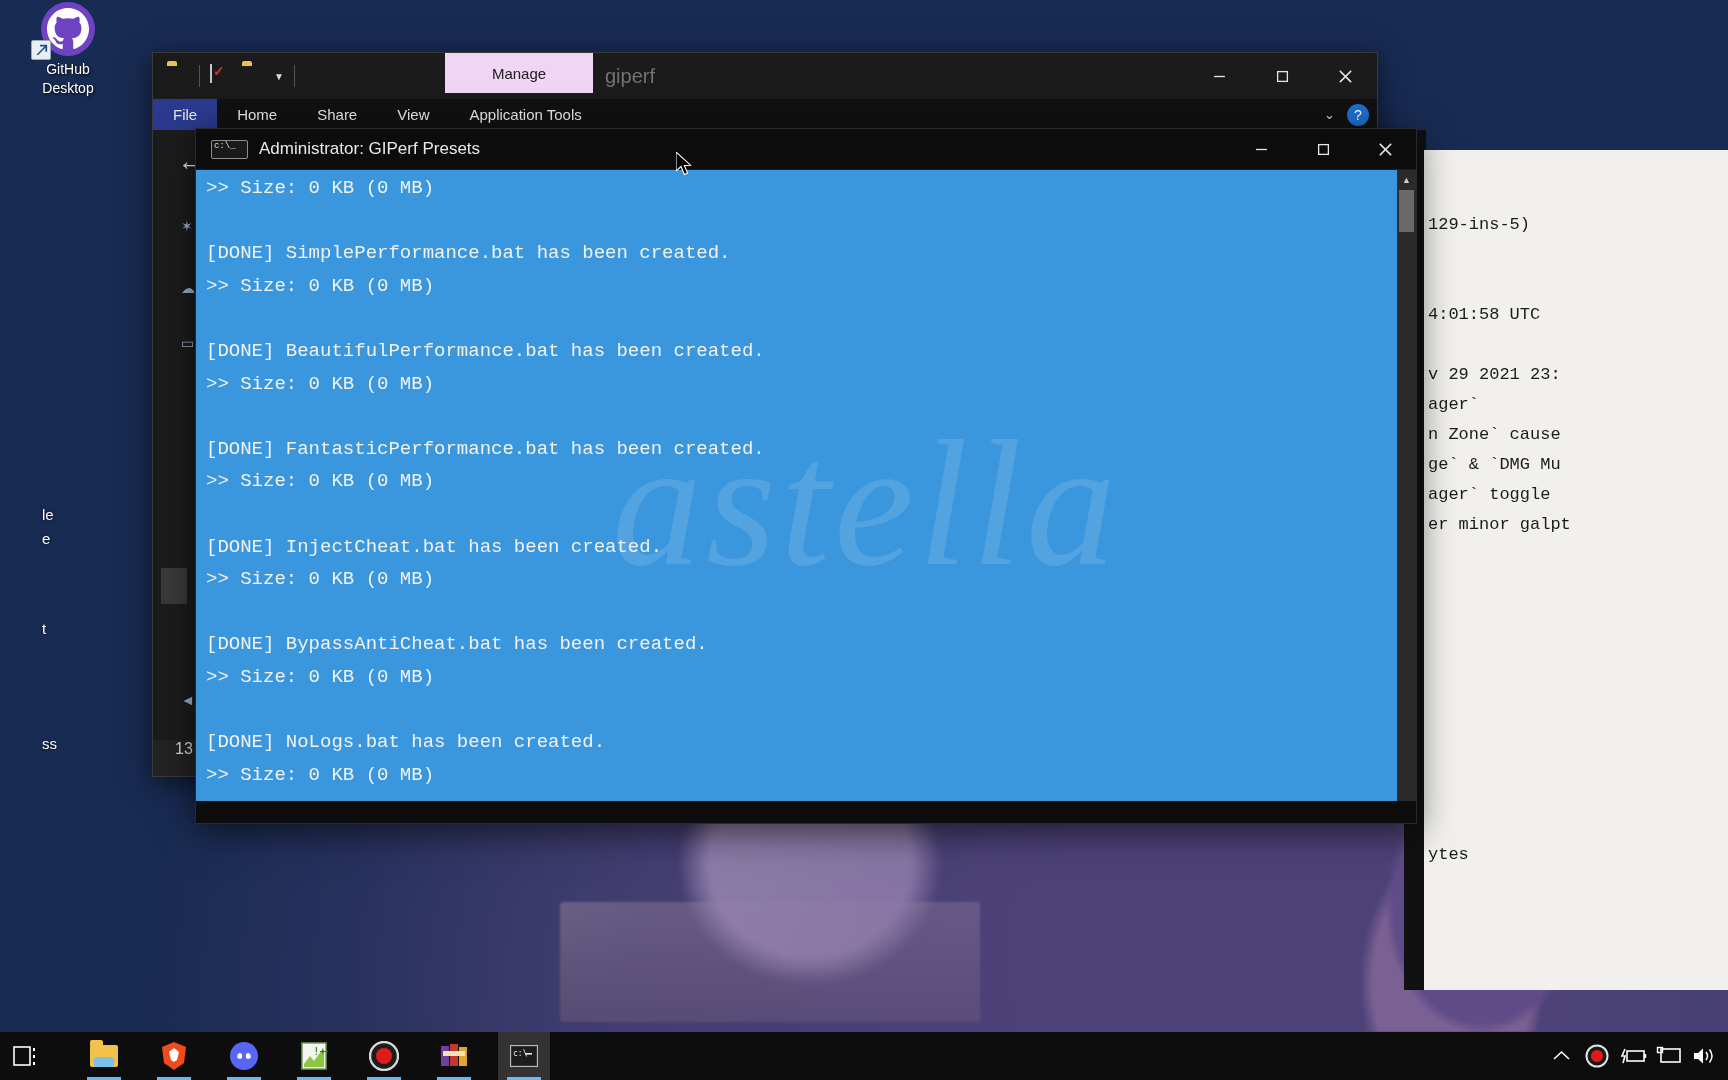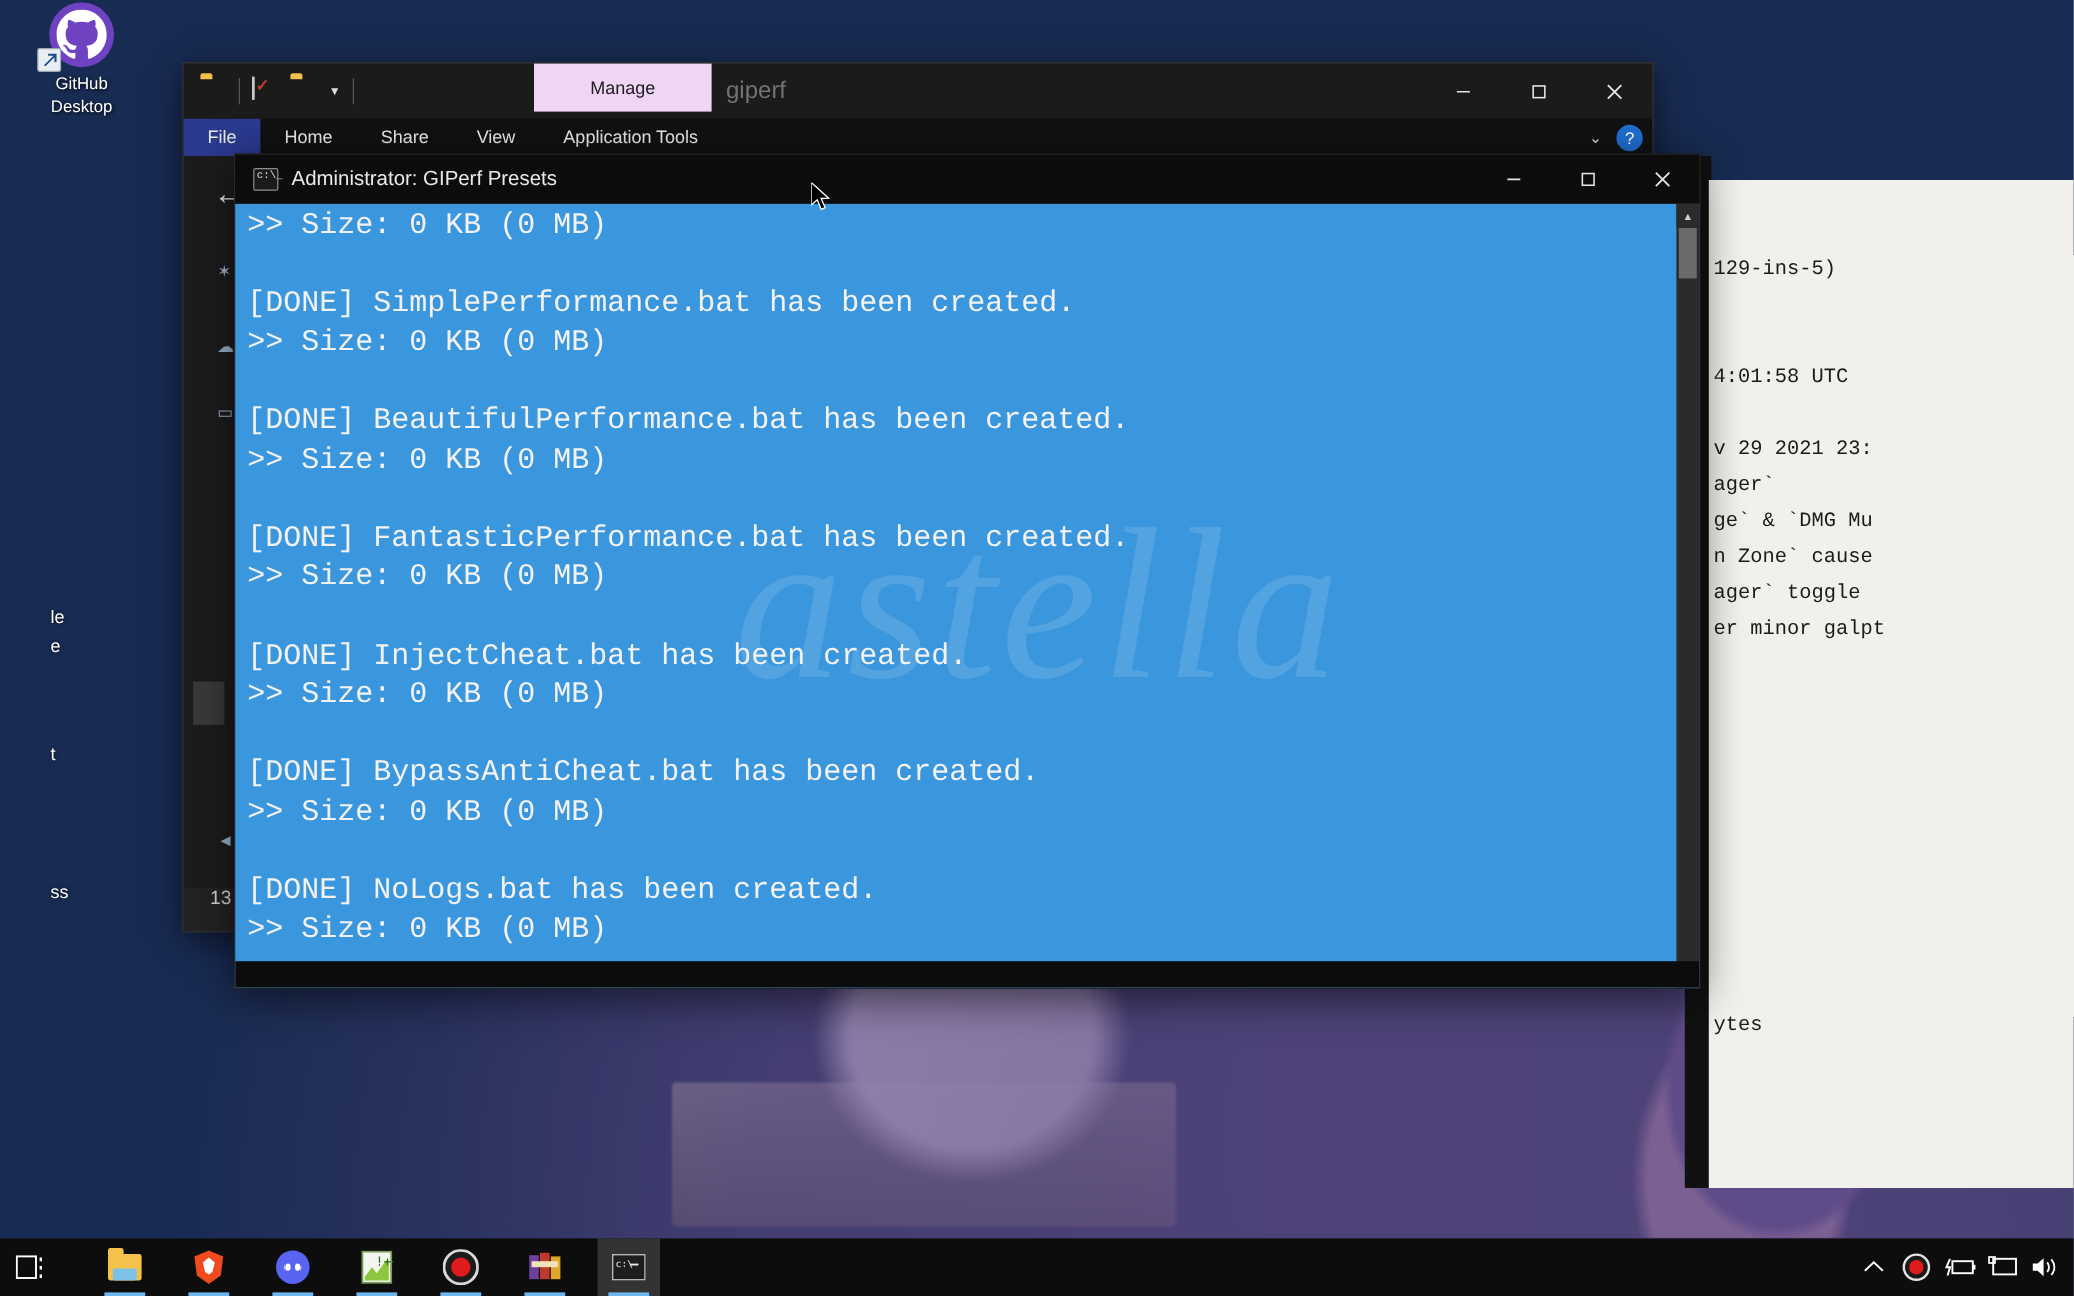--- a/index.html
+++ b/index.html
@@ -190,21 +190,21 @@
   #console{
     position:absolute; left:195px; top:128px; width:1222px; height:696px;
     background:#0c0c0c; box-shadow:0 8px 34px rgba(0,0,0,.6);
     border:1px solid #2a2a2a;
   }
   #console-titlebar{
     height:41px; background:#0c0c0c; display:flex; align-items:center;
     position:relative; border-bottom:1px solid #1d1d1d;
   }
   .cmd-ico{
-    width:21px; height:19px; margin-left:15px; background:#1a1a1a;
+    width:37px; height:19px; margin-left:15px; background:#1a1a1a;
     border:1px solid #8d8d8d; border-radius:2px;
     font-family:"Liberation Mono", monospace; font-size:9px; color:#dcdcdc;
     display:flex; align-items:flex-start; justify-content:flex-start;
     padding:1px 0 0 2px; line-height:8px;
   }
   #console-title{
     margin-left:11px; color:#e9e9e9; font-size:17px;
   }
   .cwc{
     width:62px; height:41px; display:flex; align-items:center; justify-content:center;
@@ -212,21 +212,21 @@
   .cwc svg{ stroke:#e6e6e6; stroke-width:1.2; fill:none; }
   #console-controls{ position:absolute; right:0; top:0; display:flex; }
 
   #console-body{
     position:absolute; left:0; top:41px; right:0; bottom:0;
     background:#3a96dd; overflow:hidden;
   }
   #console-text{
     position:absolute; left:10px; top:2px; right:22px;
     font-family:"Liberation Mono", monospace;
-    font-size:25px; line-height:32.6px; color:#f2f2f2; white-space:pre;
+    font-size:19px; line-height:32.6px; color:#f2f2f2; white-space:pre;
   }
   #console-watermark{
     position:absolute; left:120px; top:230px; width:1100px;
     color:rgba(255,255,255,.13);
     font-family:Liberation Serif, serif; font-style:italic; font-size:180px;
     pointer-events:none; white-space:nowrap; letter-spacing:4px;text-align:center;
   }
   #console-scrollbar{
     position:absolute; right:0; top:0; bottom:0; width:19px; background:#2b2b2b;
   }
@@ -314,22 +314,22 @@
 <div id="right-doc">
     <div class="line">&nbsp;</div>
     <div class="line">&nbsp;</div>
     <div class="line">129-ins-5)</div>
     <div class="line">&nbsp;</div>
     <div class="line">&nbsp;</div>
     <div class="line">4:01:58 UTC</div>
     <div class="line">&nbsp;</div>
     <div class="line">v 29 2021 23:</div>
     <div class="line">ager`</div>
+    <div class="line">n Zone` cause</div>
     <div class="line">ge` &amp; `DMG Mu</div>
-    <div class="line">n Zone` cause</div>
     <div class="line">ager` toggle</div>
     <div class="line">er minor galpt</div>
     <div class="line">&nbsp;</div>
     <div class="line">&nbsp;</div>
     <div class="line">&nbsp;</div>
     <div class="line">&nbsp;</div>
     <div class="line">&nbsp;</div>
     <div class="line">&nbsp;</div>
     <div class="line">&nbsp;</div>
     <div class="line">&nbsp;</div>

